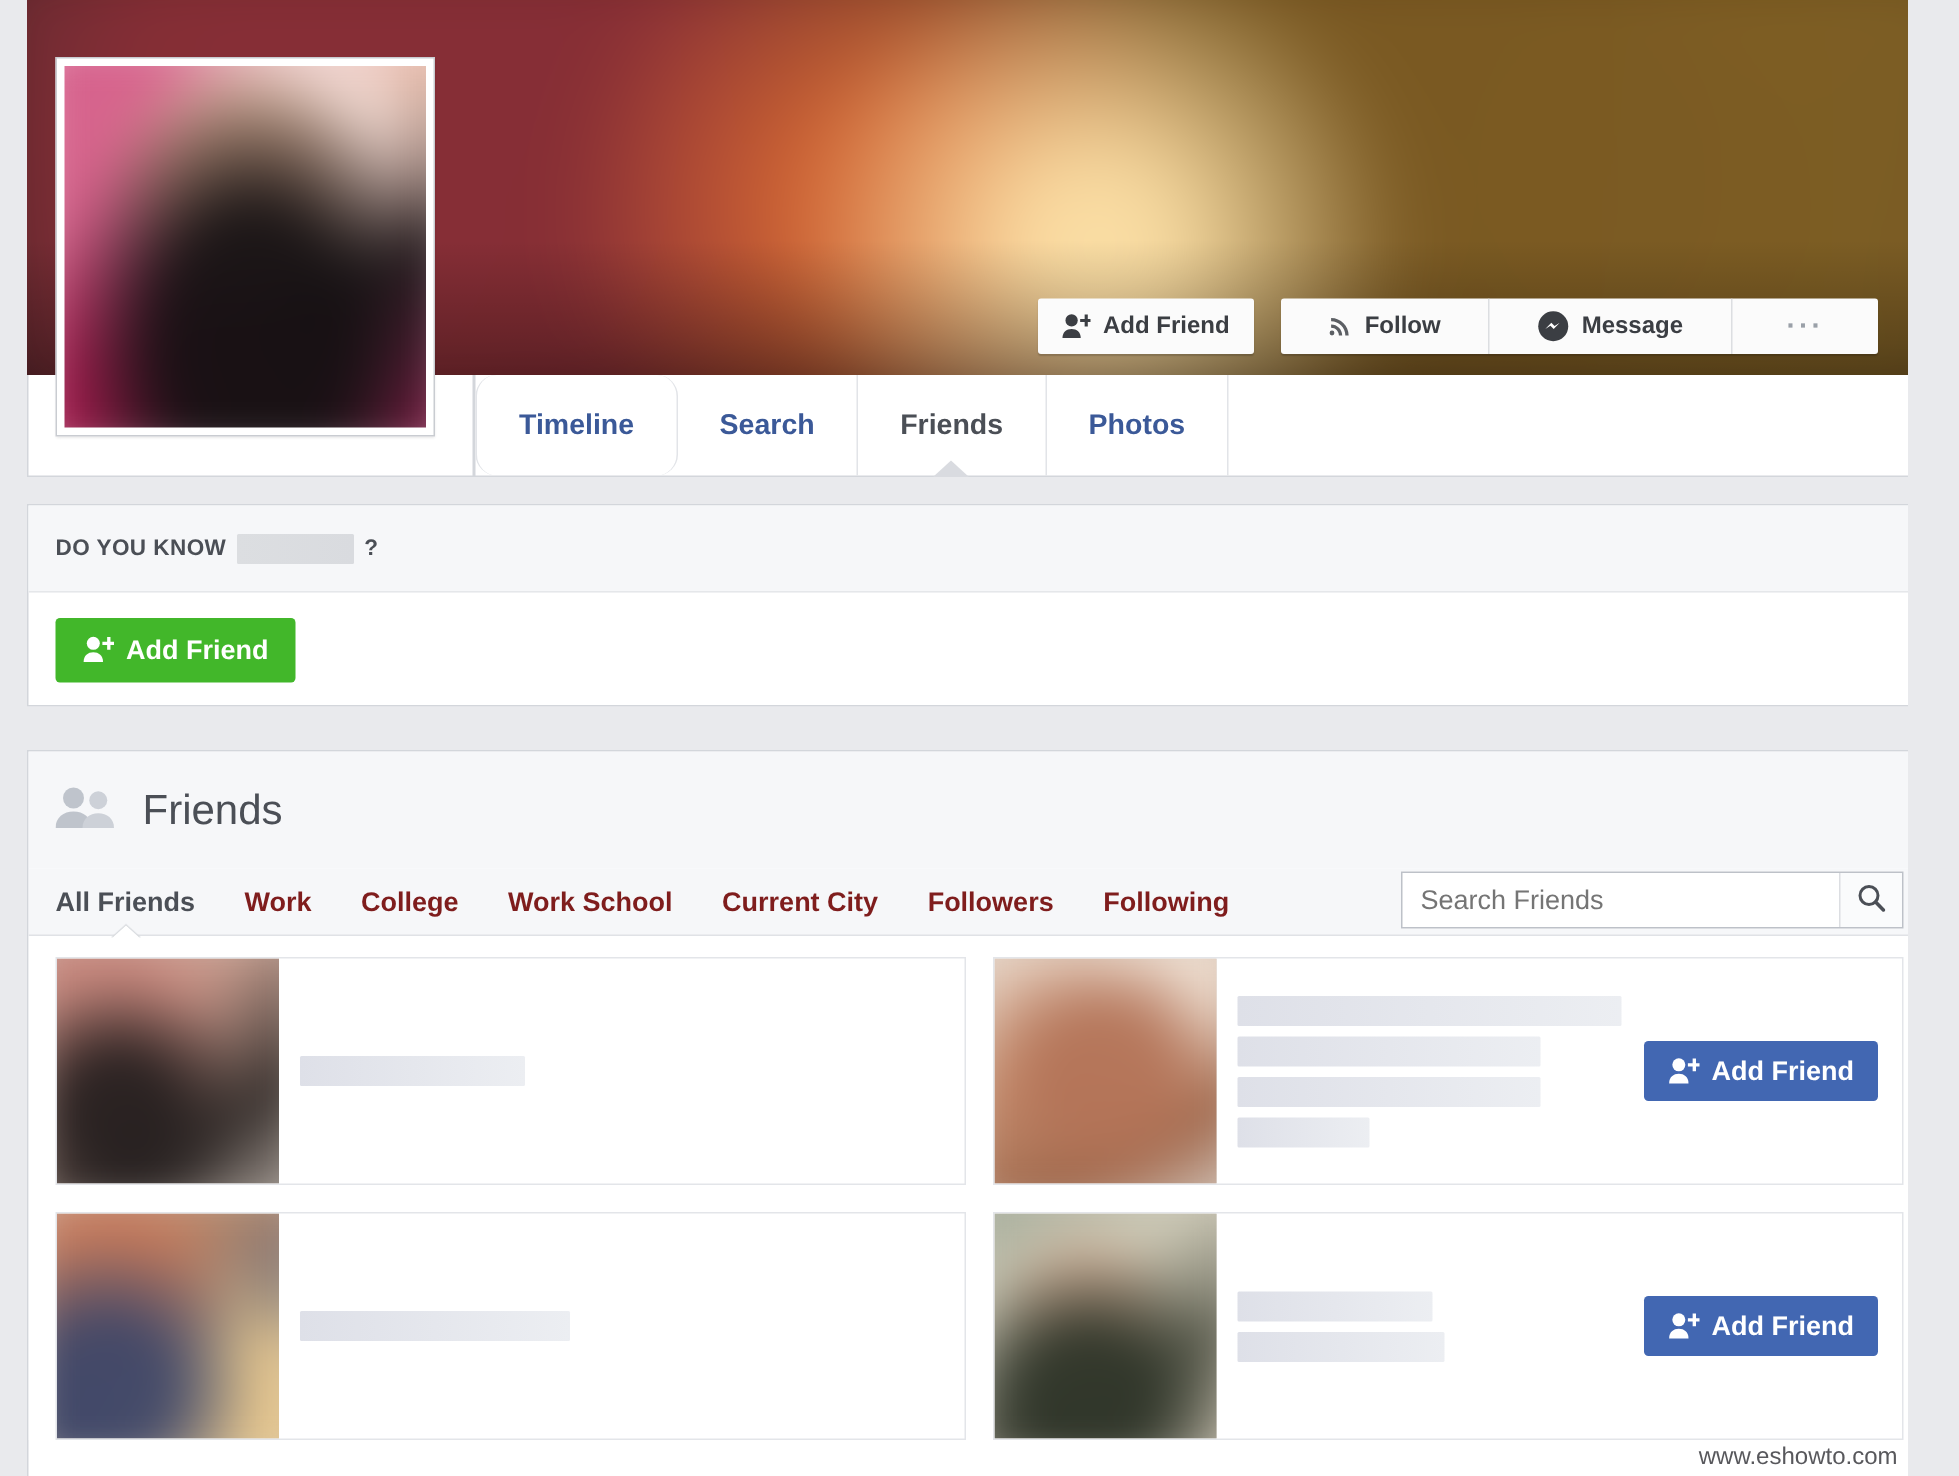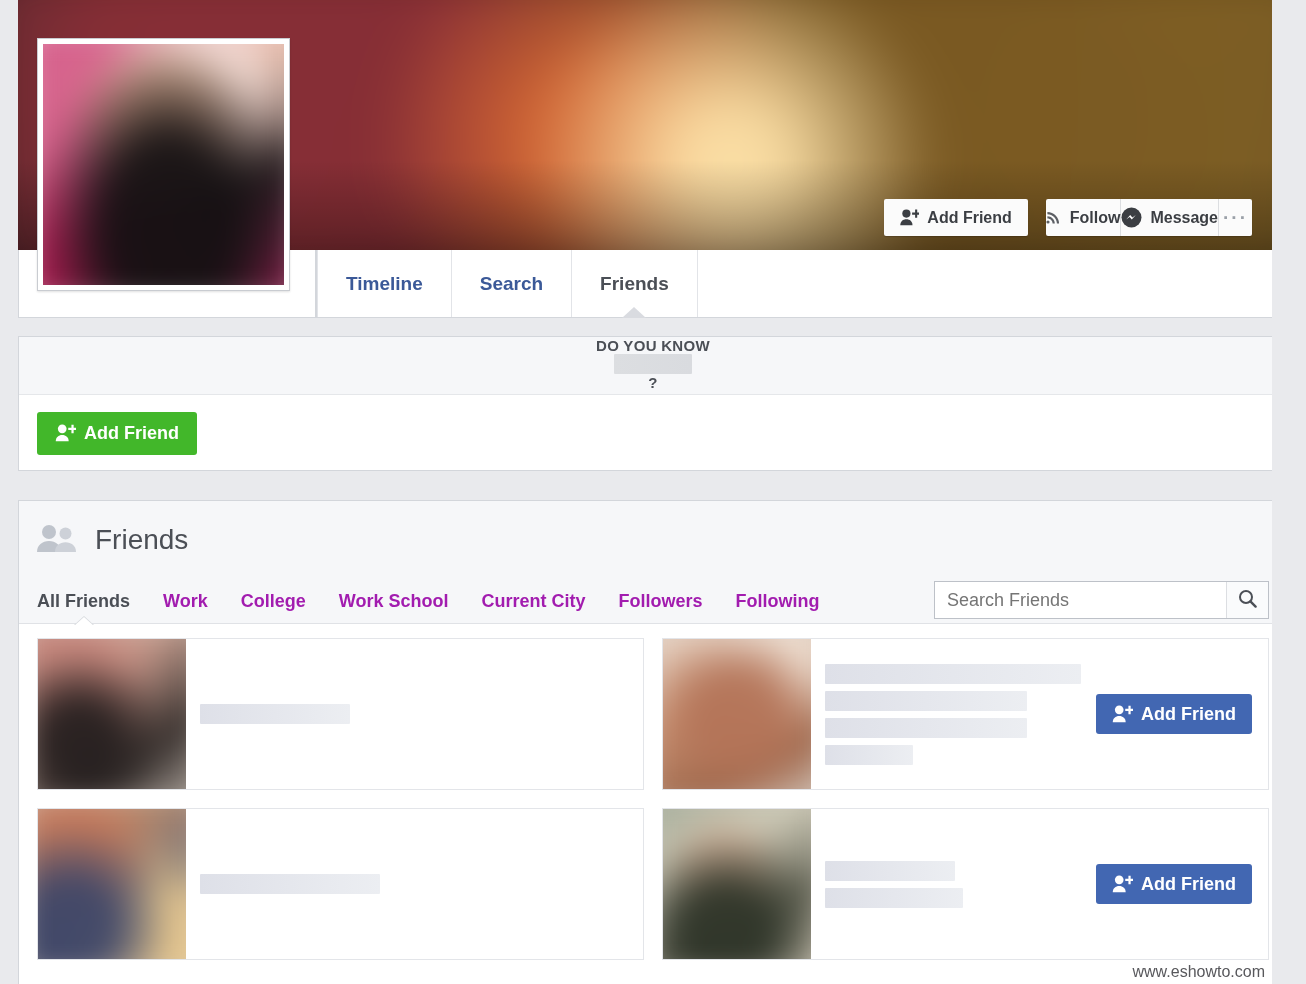--- a/index.html
+++ b/index.html
@@ -79,21 +79,21 @@
     box-shadow: 0 1px 1px rgba(0,0,0,.18);
     overflow: hidden;
   }
   .btn-group > .btn-seg {
     background: transparent;
     border: none;
     border-right: 1px solid #dcdee1;
     height: 37px;
     display: flex;
     align-items: center;
-    padding: 0 0;
+    padding: 0 32px;
     font-size: 16px;
     font-weight: bold;
     color: #3b3e43;
     cursor: pointer;
     white-space: nowrap;
   }
   .btn-group > .btn-seg:last-child { border-right: none; }
   .btn-icon { display: inline-flex; margin-right: 8px; align-items: center; }
   .dots { letter-spacing: 2px; color: #9aa0a8; font-size: 19px; line-height: 1; padding: 0 4px; }
 
@@ -162,21 +162,21 @@
     padding: 0 28px;
     font-size: 19px;
     font-weight: bold;
     color: #3b5998;
     border-right: 1px solid #e2e4e8;
     cursor: pointer;
     position: relative;
     text-decoration: none;
     white-space: nowrap;
   }
-  .tab:first-child { border-left: 1px solid #e2e4e8; }
+  .tab:first-child { border-left: 1px solid #e2e4e8; border-radius: 14px; }
   .tab.active { color: #4b4f56; }
   .tab.active::after {
     content: "";
     position: absolute;
     left: 50%;
     bottom: -1px;
     transform: translateX(-50%);
     width: 0; height: 0;
     border-left: 12px solid transparent;
     border-right: 12px solid transparent;
@@ -205,21 +205,20 @@
     background: #f6f7f9;
     border-bottom: 1px solid #e5e7ea;
     display: flex;
     align-items: center;
     padding: 0 18px;
     font-size: 15px;
     font-weight: bold;
     letter-spacing: .3px;
     color: #4b4f56;
     text-transform: uppercase;
-    flex-direction: column;
   }
   .redact {
     display: inline-block;
     background: linear-gradient(to right, #dcdee1, #d9dbdf);
     border-radius: 1px;
     vertical-align: middle;
   }
   .dyk-body {
     height: 76px;
     display: flex;
@@ -264,21 +263,21 @@
     background: #f6f7f9;
     border-bottom: 1px solid #e0e2e6;
     display: flex;
     align-items: center;
     padding: 0 18px;
     position: relative;
   }
   .fr-tab {
     font-size: 18px;
     font-weight: bold;
-    color: #a21caf;
+    color: #7f1d1d;
     margin-right: 33px;
     cursor: pointer;
     text-decoration: none;
     position: relative;
     white-space: nowrap;
   }
   .fr-tab.active { color: #4b4f56; }
   .fr-tab.active::after {
     content: "";
     position: absolute;
@@ -481,20 +480,23 @@
 
   <div class="tabbar">
     <a class="tab">
       <span>Timeline</span>
     </a>
     <a class="tab">
       <span>Search</span>
     </a>
     <a class="tab active">
       <span>Friends</span>
+    </a>
+    <a class="tab">
+      <span>Photos</span>
     </a>
     <div class="tab-filler"></div>
   </div>
 
   <div class="panel" id="dyk-panel">
     <div class="fr-head dyk-head" style="height:57px;">
       <span>DO YOU KNOW</span>
       <span class="redact" style="width:78px;height:20px;margin:0 7px;"></span>
       <span>?</span>
     </div>

